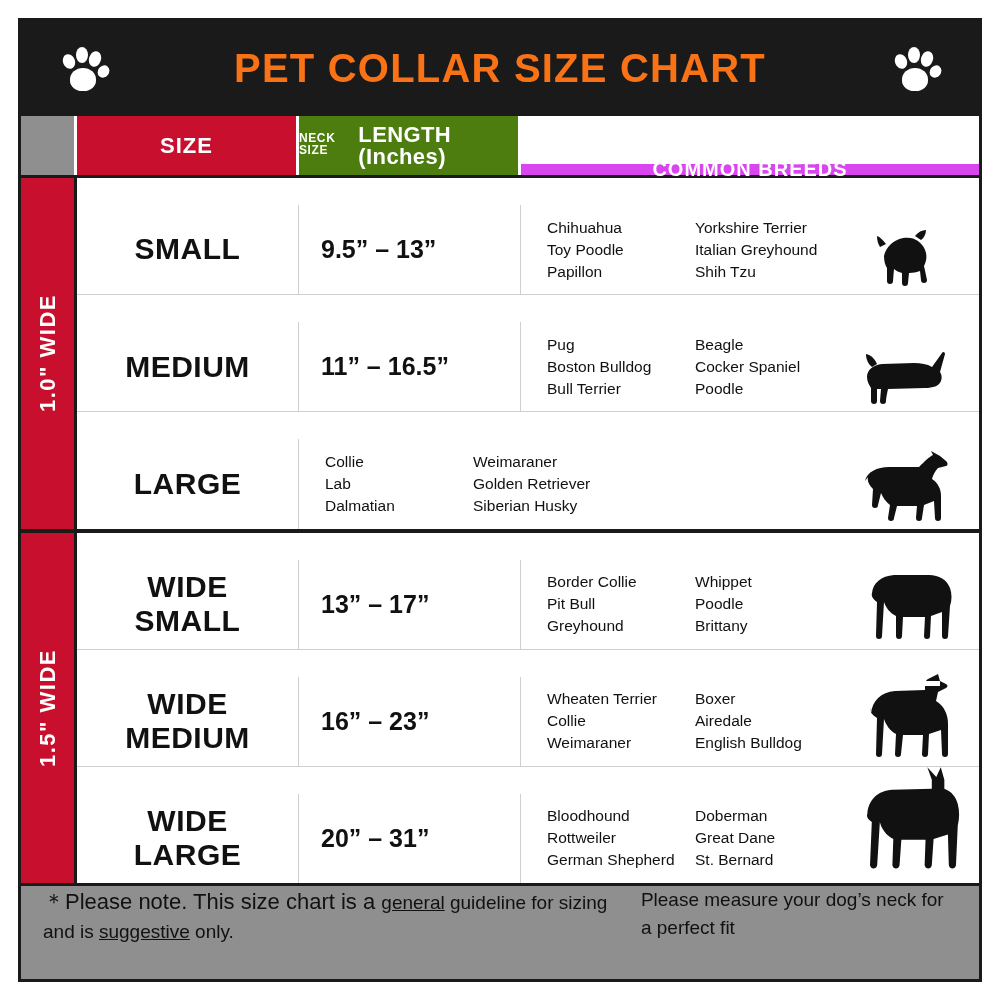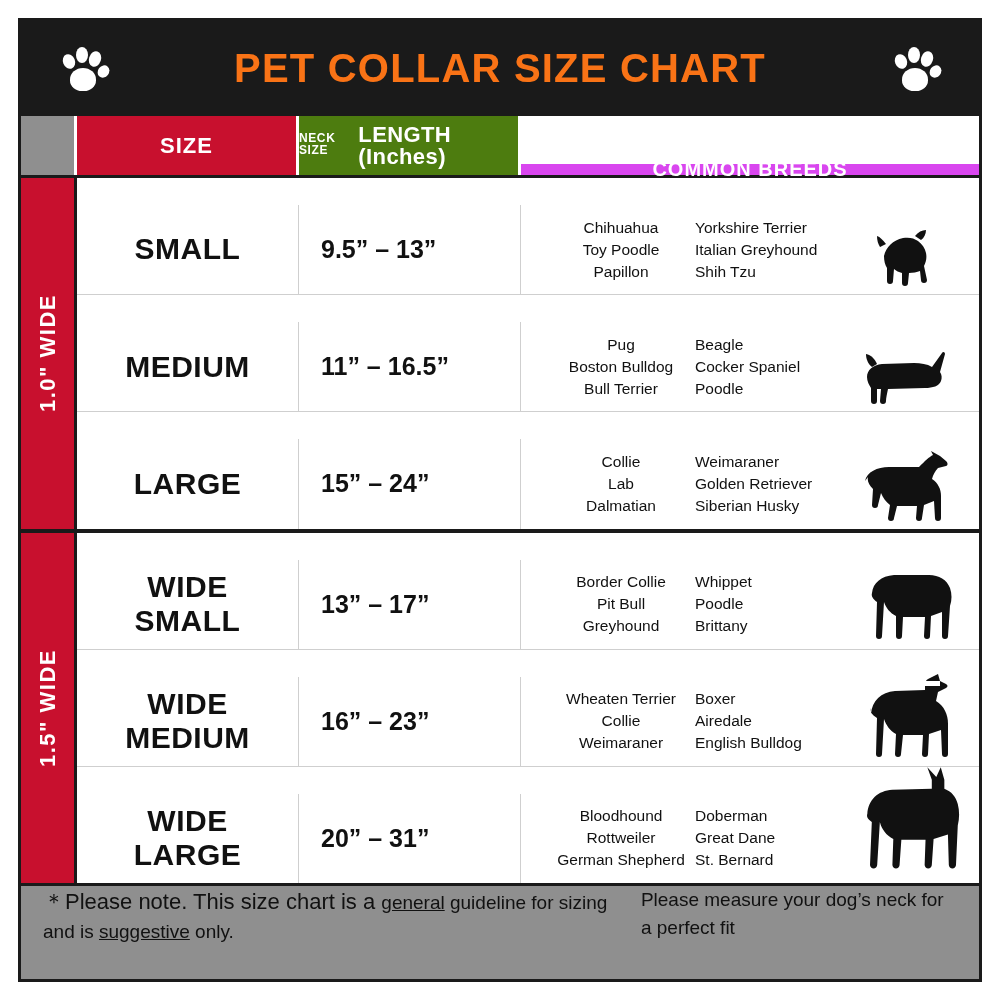--- a/index.html
+++ b/index.html
@@ -181,21 +181,21 @@
   }
   .breed-col {
     display: flex;
     flex-direction: column;
     justify-content: center;
     font-size: 15.5px;
     color: #111111;
     line-height: 1.42;
     white-space: nowrap;
   }
-  .breed-col.first { width: 148px; flex: 0 0 148px; text-align: center; }
+  .breed-col.first { width: 148px; flex: 0 0 148px; }
   .breed-col.second { width: 150px; flex: 0 0 150px; }
   .silho {
     position: absolute;
     right: 6px;
     bottom: 2px;
     width: 120px;
     height: 100%;
     display: flex;
     align-items: flex-end;
     justify-content: center;
@@ -309,21 +309,20 @@
                 <svg width="104" height="62" viewBox="0 0 104 62" aria-hidden="true">
                   <path fill="#111111" d="M6 30c0-7 6-12 15-13l32-1c7 0 13 1 18 4l10-14c1-2 3-1 3 1l-5 18c2 3 2 6 1 9-2 5-8 7-16 7l-37 1c-1 5-2 9-2 12 0 2-1 3-3 3s-3-1-3-3l1-12-4 0 0 12c0 2-1 3-3 3s-3-1-3-3l0-13c-2-3-4-7-4-11zM53 24c2 0 3 1 3 3s-1 3-3 3"></path>
                   <path fill="#111111" d="M16 17c-2-5-6-9-11-10 0 5 2 10 6 13z"></path>
                 </svg>
               </div>
             </div>
           </div>
 
           <div class="row">
             <div class="cell-size">LARGE</div>
-            <div class="cell-length">15” – 24”</div>
             <div class="cell-breeds">
               <div class="breed-col first">
                 <div>Collie</div>
                 <div>Lab</div>
                 <div>Dalmatian</div>
               </div>
               <div class="breed-col second">
                 <div>Weimaraner</div>
                 <div>Golden Retriever</div>
                 <div>Siberian Husky</div>

